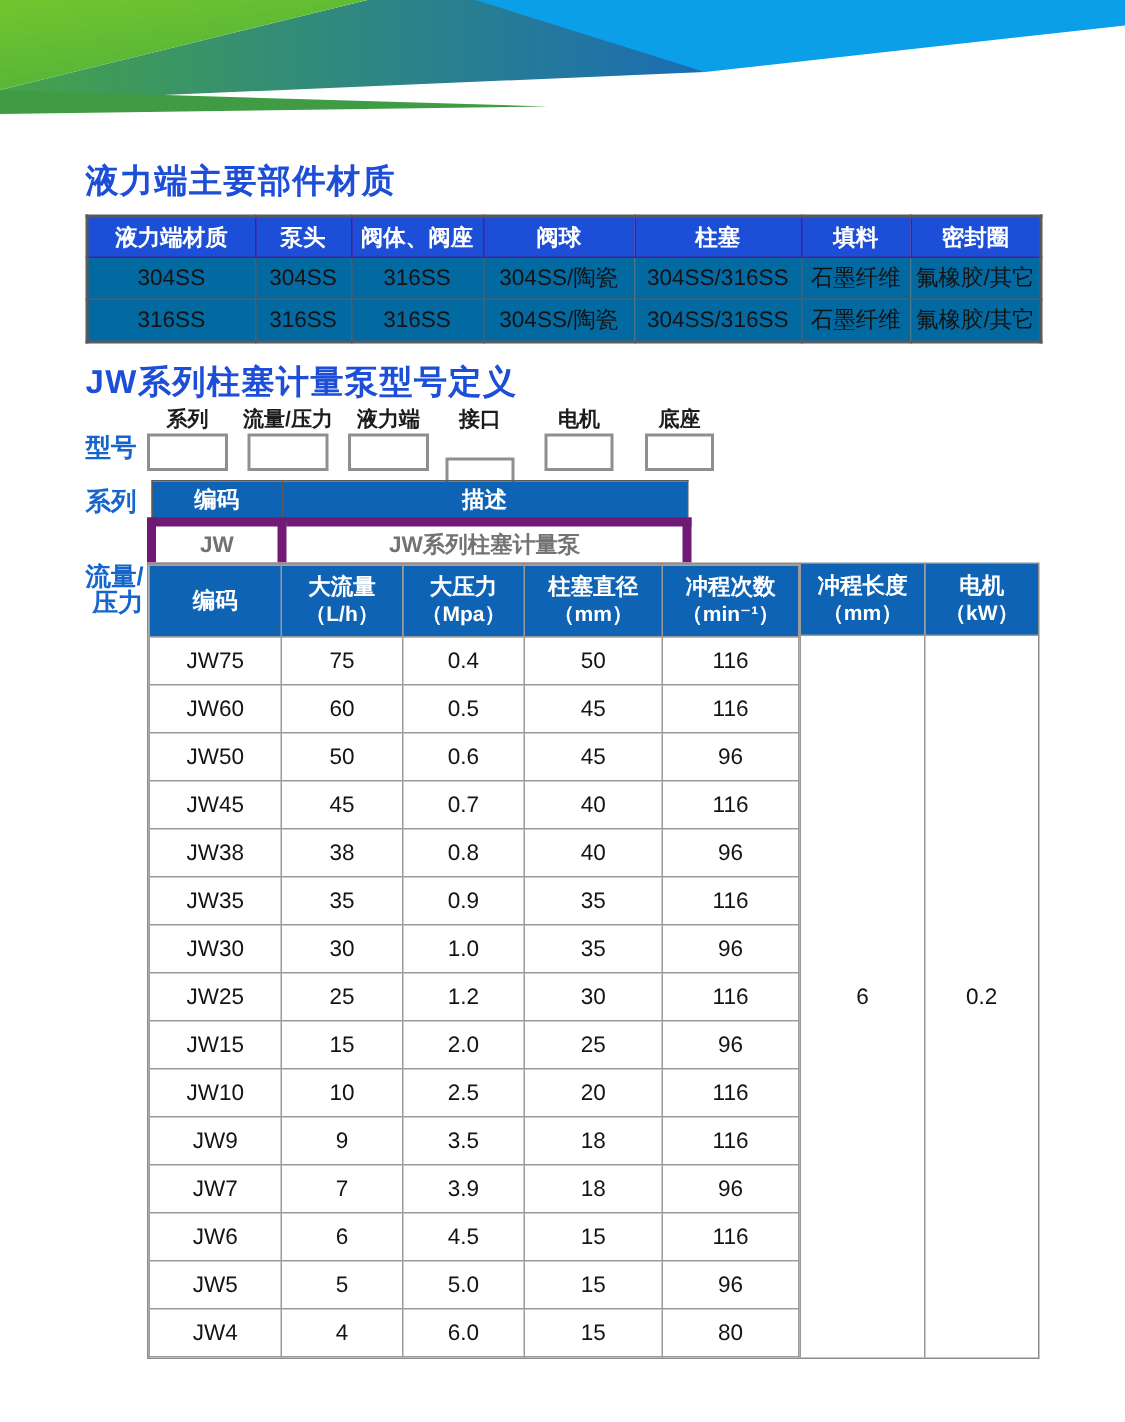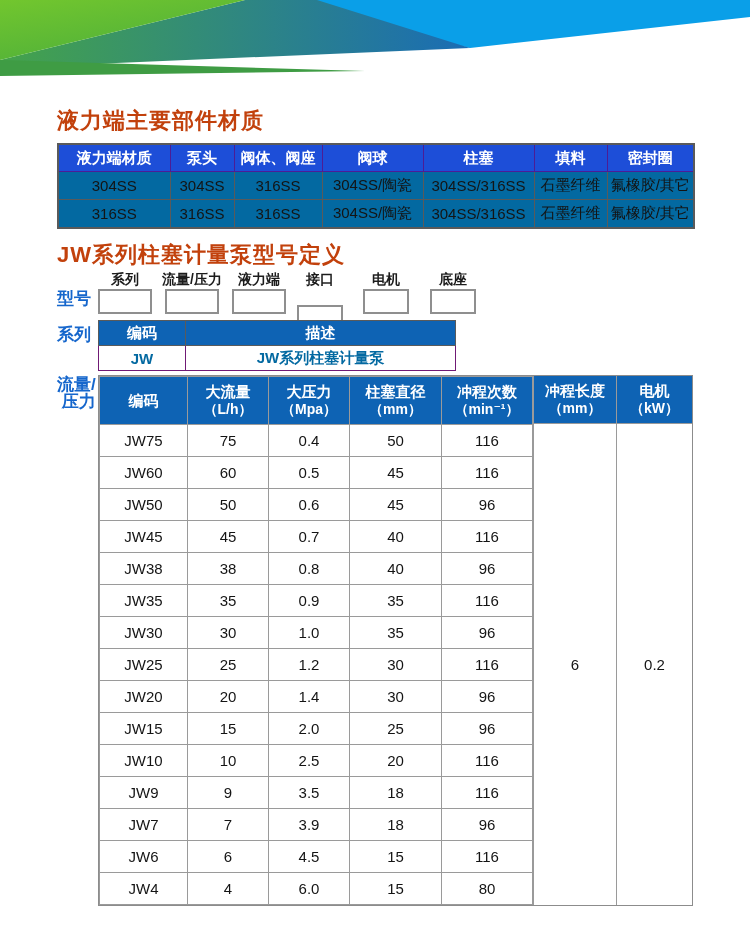--- a/index.html
+++ b/index.html
@@ -8,21 +8,21 @@
     background:#ffffff;
     font-family:"Liberation Sans","DejaVu Sans",sans-serif;
   }
 
   
   .hero{position:absolute;left:0;top:0;width:750px;height:85px;}
 
   
   .sec-title{
     position:absolute;left:57px;
-    font-size:22px;font-weight:700;color:#c2410c;letter-spacing:1px;
+    font-size:22px;font-weight:700;color:#1d4ed8;letter-spacing:1px;
     white-space:nowrap;
   }
   #title1{top:106px;}
   #title2{top:240px;}
 
   
   table{border-collapse:collapse;table-layout:fixed;}
   .t1{position:absolute;left:57px;top:143px;width:636px;border:2px solid #5a5a5a;}
   .t1 th{
     background:#1d4ed8;color:#ffffff;font-size:15px;font-weight:700;
@@ -55,22 +55,22 @@
   .s1{left:100px;width:50px;} .s2{left:167px;width:50px;} .s3{left:234px;width:50px;}
   .s4{left:299px;width:42px;gap:16px;} .s5{left:365px;width:42px;} .s6{left:432px;width:42px;}
 
   
   .t2{position:absolute;left:98px;top:320px;width:357px;border:1px solid #5a5a5a;}
   .t2 th{
     background:#0e63b4;color:#ffffff;font-size:15px;font-weight:700;
     height:24px;border:1px solid #5a5a5a;padding:0;text-align:center;
   }
   .t2 td{
-    font-size:15px;font-weight:700;color:#0369a1;height:24px;
-    border:1px solid #701a75;text-align:center;padding:0;background:#ffffff;
+    font-size:15px;font-weight:700;color:#737373;height:24px;
+    border:6px solid #701a75;text-align:center;padding:0;background:#ffffff;
   }
 
   
   .flow-wrap{
     position:absolute;left:98px;top:375px;display:flex;
     border:1px solid #8c8c8c;background:#ffffff;
   }
   .flow-table th{
     background:#0e63b4;color:#ffffff;font-weight:700;
     height:47px;border:1px solid #9a9a9a;padding:0;text-align:center;vertical-align:middle;
@@ -309,27 +309,20 @@
         </tr>
 
         <tr>
           <td>JW25</td>
           <td>25</td>
           <td>1.2</td>
           <td>30</td>
           <td>116</td>
         </tr>
 
-        <tr>
-          <td>JW20</td>
-          <td>20</td>
-          <td>1.4</td>
-          <td>30</td>
-          <td>96</td>
-        </tr>
 
         <tr>
           <td>JW15</td>
           <td>15</td>
           <td>2.0</td>
           <td>25</td>
           <td>96</td>
         </tr>
 
         <tr>
@@ -357,20 +350,27 @@
         </tr>
 
         <tr>
           <td>JW6</td>
           <td>6</td>
           <td>4.5</td>
           <td>15</td>
           <td>116</td>
         </tr>
 
+        <tr>
+          <td>JW5</td>
+          <td>5</td>
+          <td>5.0</td>
+          <td>15</td>
+          <td>96</td>
+        </tr>
 
         <tr>
           <td>JW4</td>
           <td>4</td>
           <td>6.0</td>
           <td>15</td>
           <td>80</td>
         </tr>
       </tbody>
   </table>

